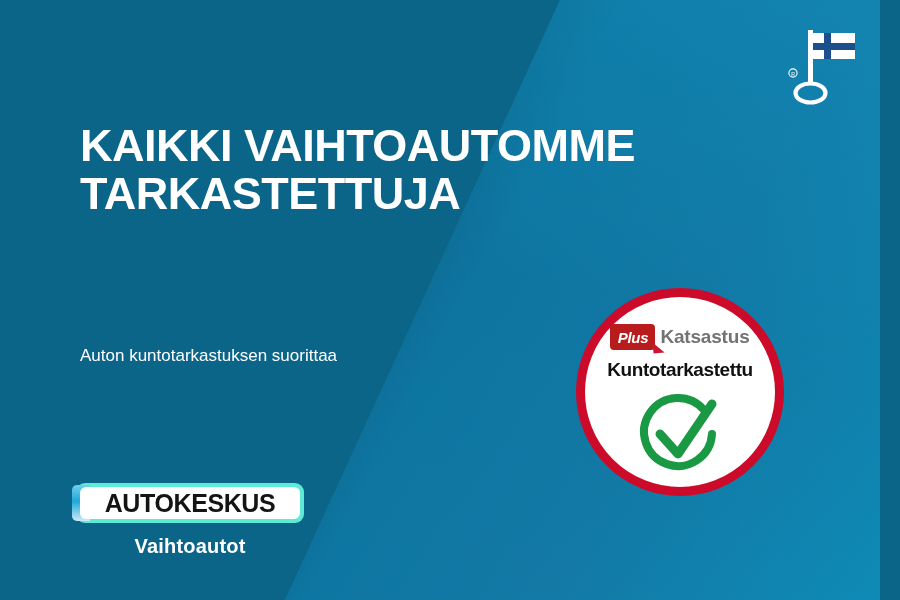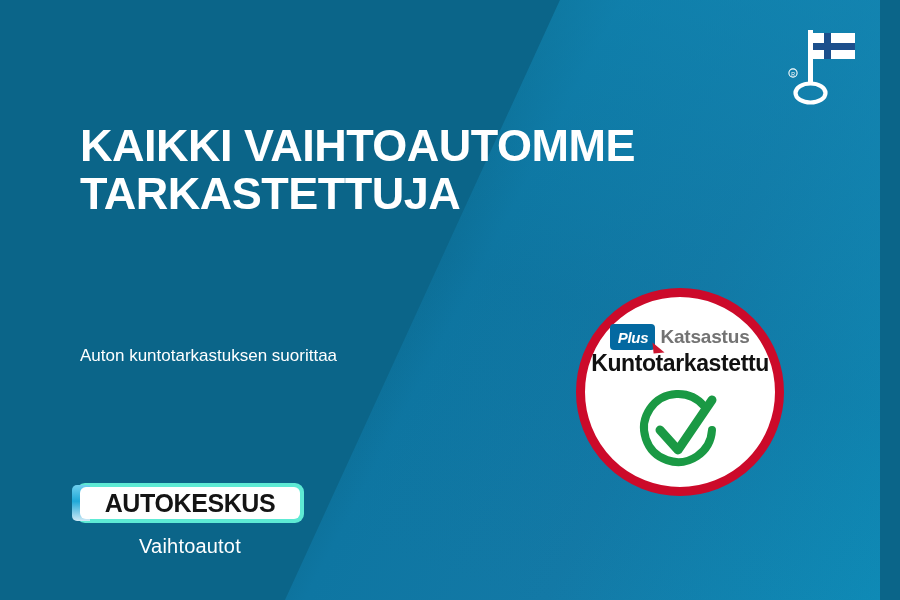--- a/index.html
+++ b/index.html
@@ -60,52 +60,52 @@
   .plate-inner{
     position:relative;z-index:2;flex:1;height:32px;background:#ffffff;
     border-radius:6px;display:flex;align-items:center;justify-content:center;
   }
   .plate-text{
     color:#141414;font-weight:bold;font-size:25px;letter-spacing:-0.4px;
     line-height:25px;white-space:nowrap;
   }
   .vaihtoautot{
     margin-top:12px;text-align:center;width:228px;
-    color:#ffffff;font-weight:normal;font-size:20px;letter-spacing:.2px;
+    color:#ffffff;font-weight:bold;font-size:20px;letter-spacing:.2px;
   }
 
   
   .badge{
     position:absolute;left:576px;top:288px;width:208px;height:208px;
     border-radius:50%;background:#ffffff;
     border:9px solid #cc0a2a;box-sizing:border-box;
     display:flex;flex-direction:column;align-items:center;
   }
   .badge-row{
     display:flex;align-items:center;margin-top:27px;height:26px;
   }
   .plus-box{
-    position:relative;width:45px;height:26px;background:#0369a1;
+    position:relative;width:45px;height:26px;background:#b91c1c;
     border-radius:4px;display:flex;align-items:center;justify-content:center;
     margin-right:5px;
   }
   .plus-box span{
     color:#ffffff;font-style:italic;font-weight:bold;font-size:15px;
     letter-spacing:-.3px;
   }
   .plus-tail{
     position:absolute;right:-9px;bottom:-3px;width:0;height:0;
     border-left:11px solid #cc1630;border-top:11px solid transparent;
     transform:rotate(-6deg);
   }
   .katsastus{
     color:#737373;font-weight:bold;font-size:19px;letter-spacing:-.2px;
   }
   .kunto{
-    margin-top:0;color:#111111;font-weight:bold;font-size:23px;
+    margin-top:9px;color:#111111;font-weight:bold;font-size:19px;
     letter-spacing:-.4px;
   }
   .check{margin-top:7px;}
 </style>
 </head>
 <body>
 
 <div class="banner">
 
   <div class="bg-base"></div>

